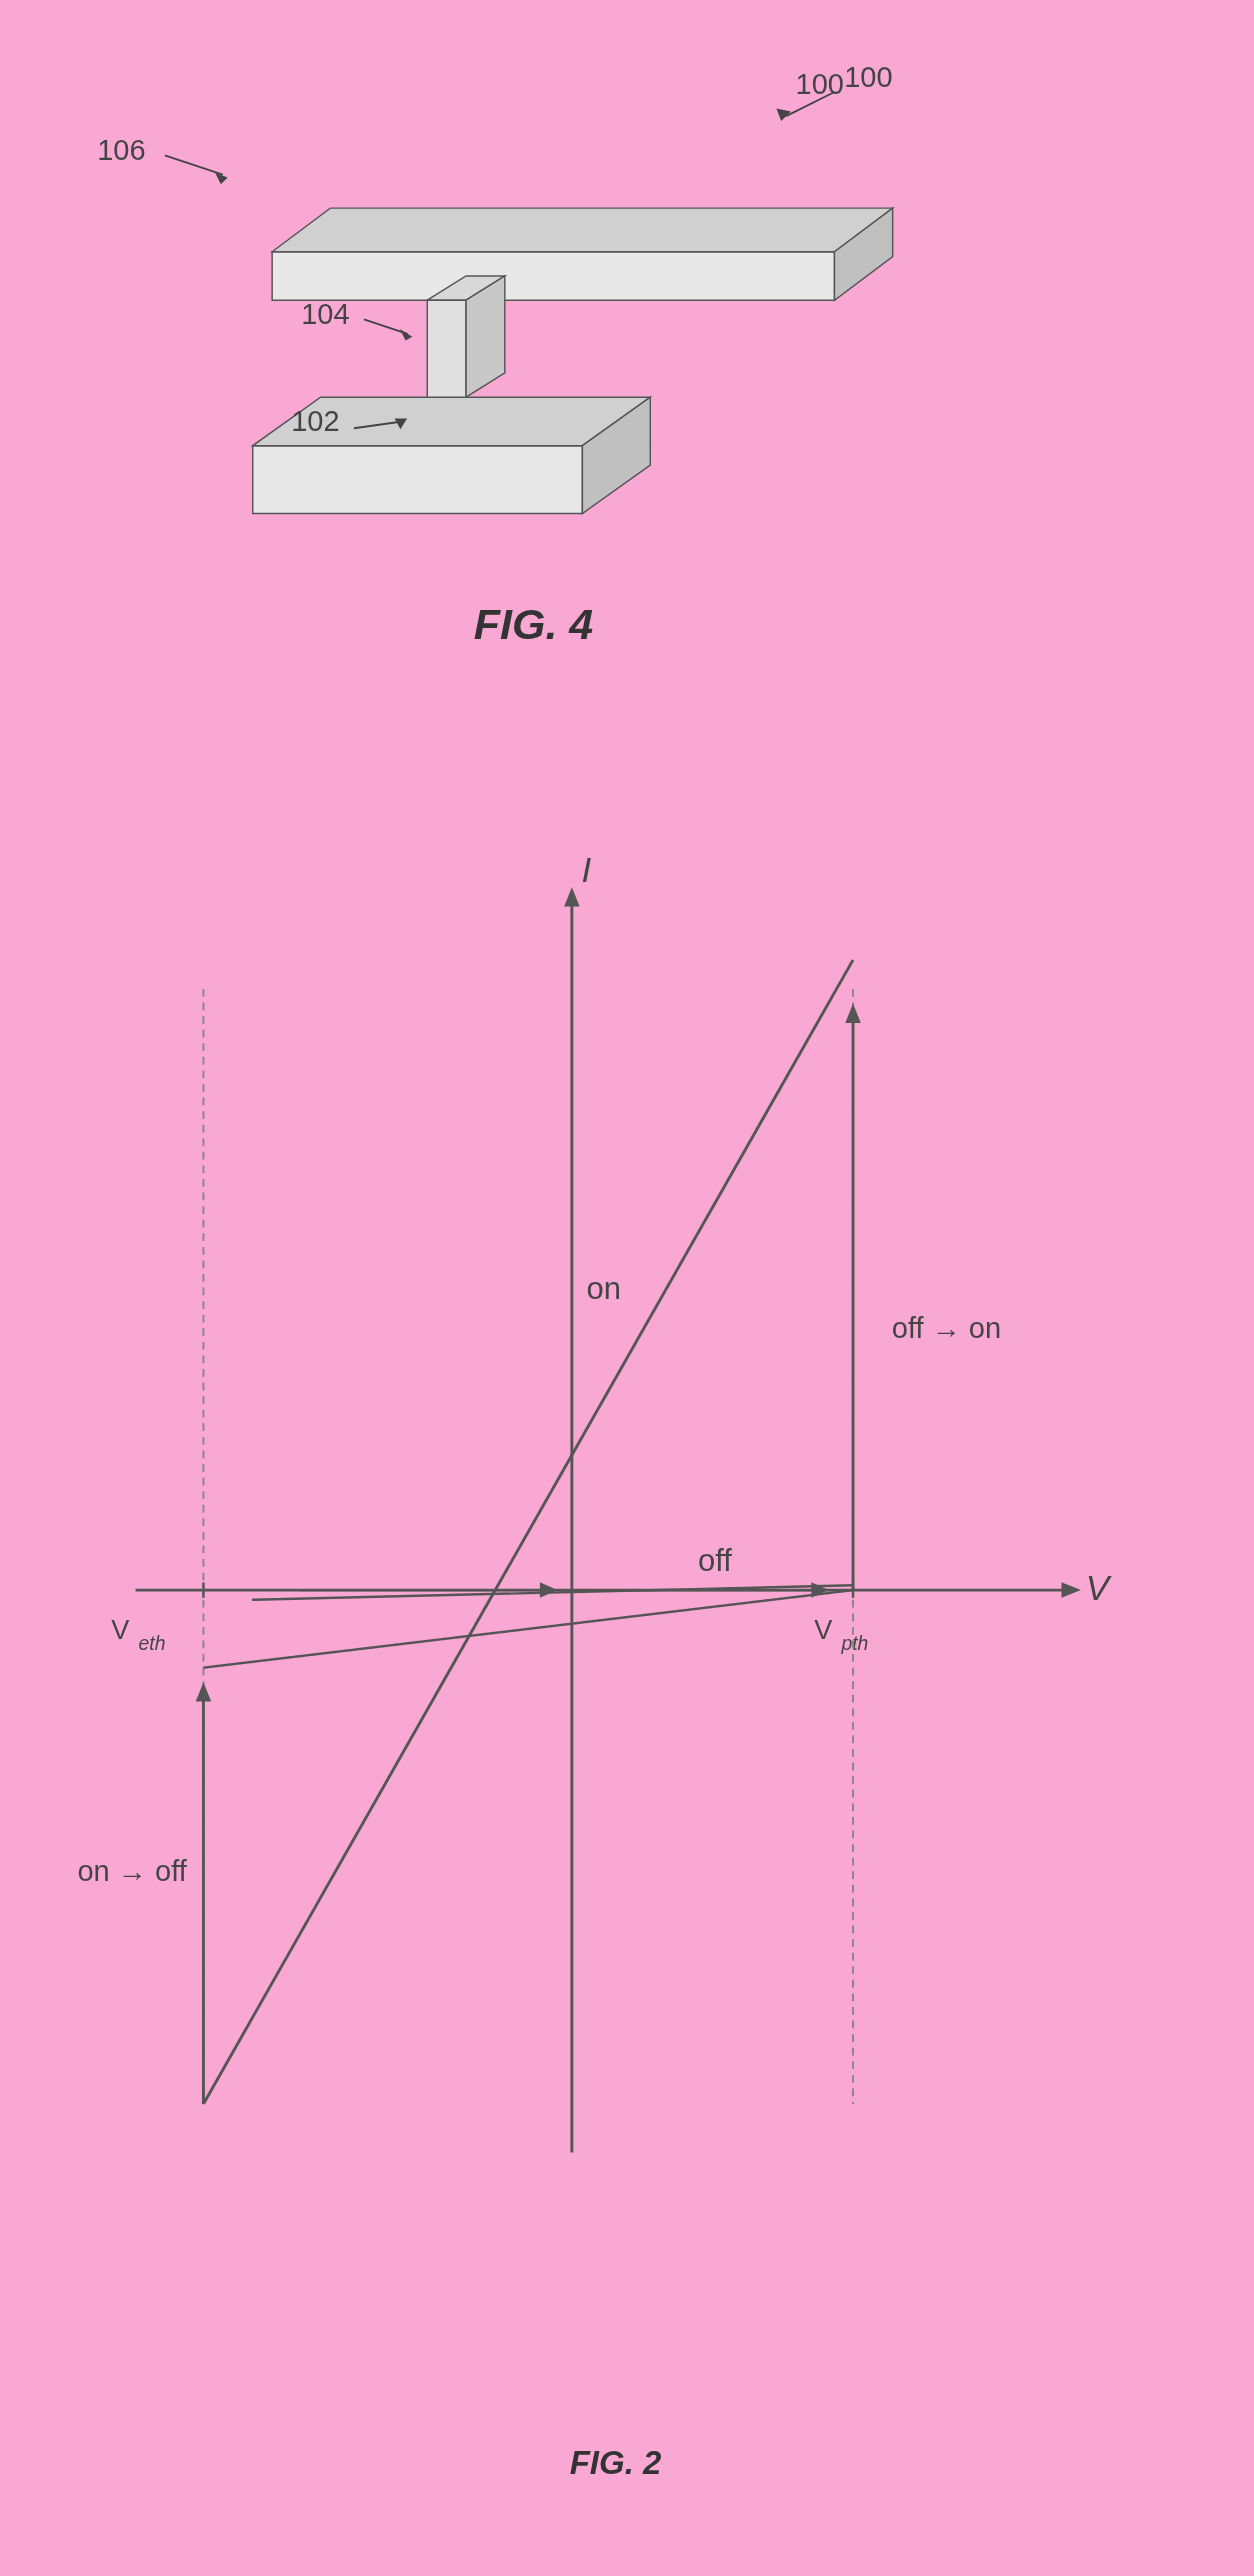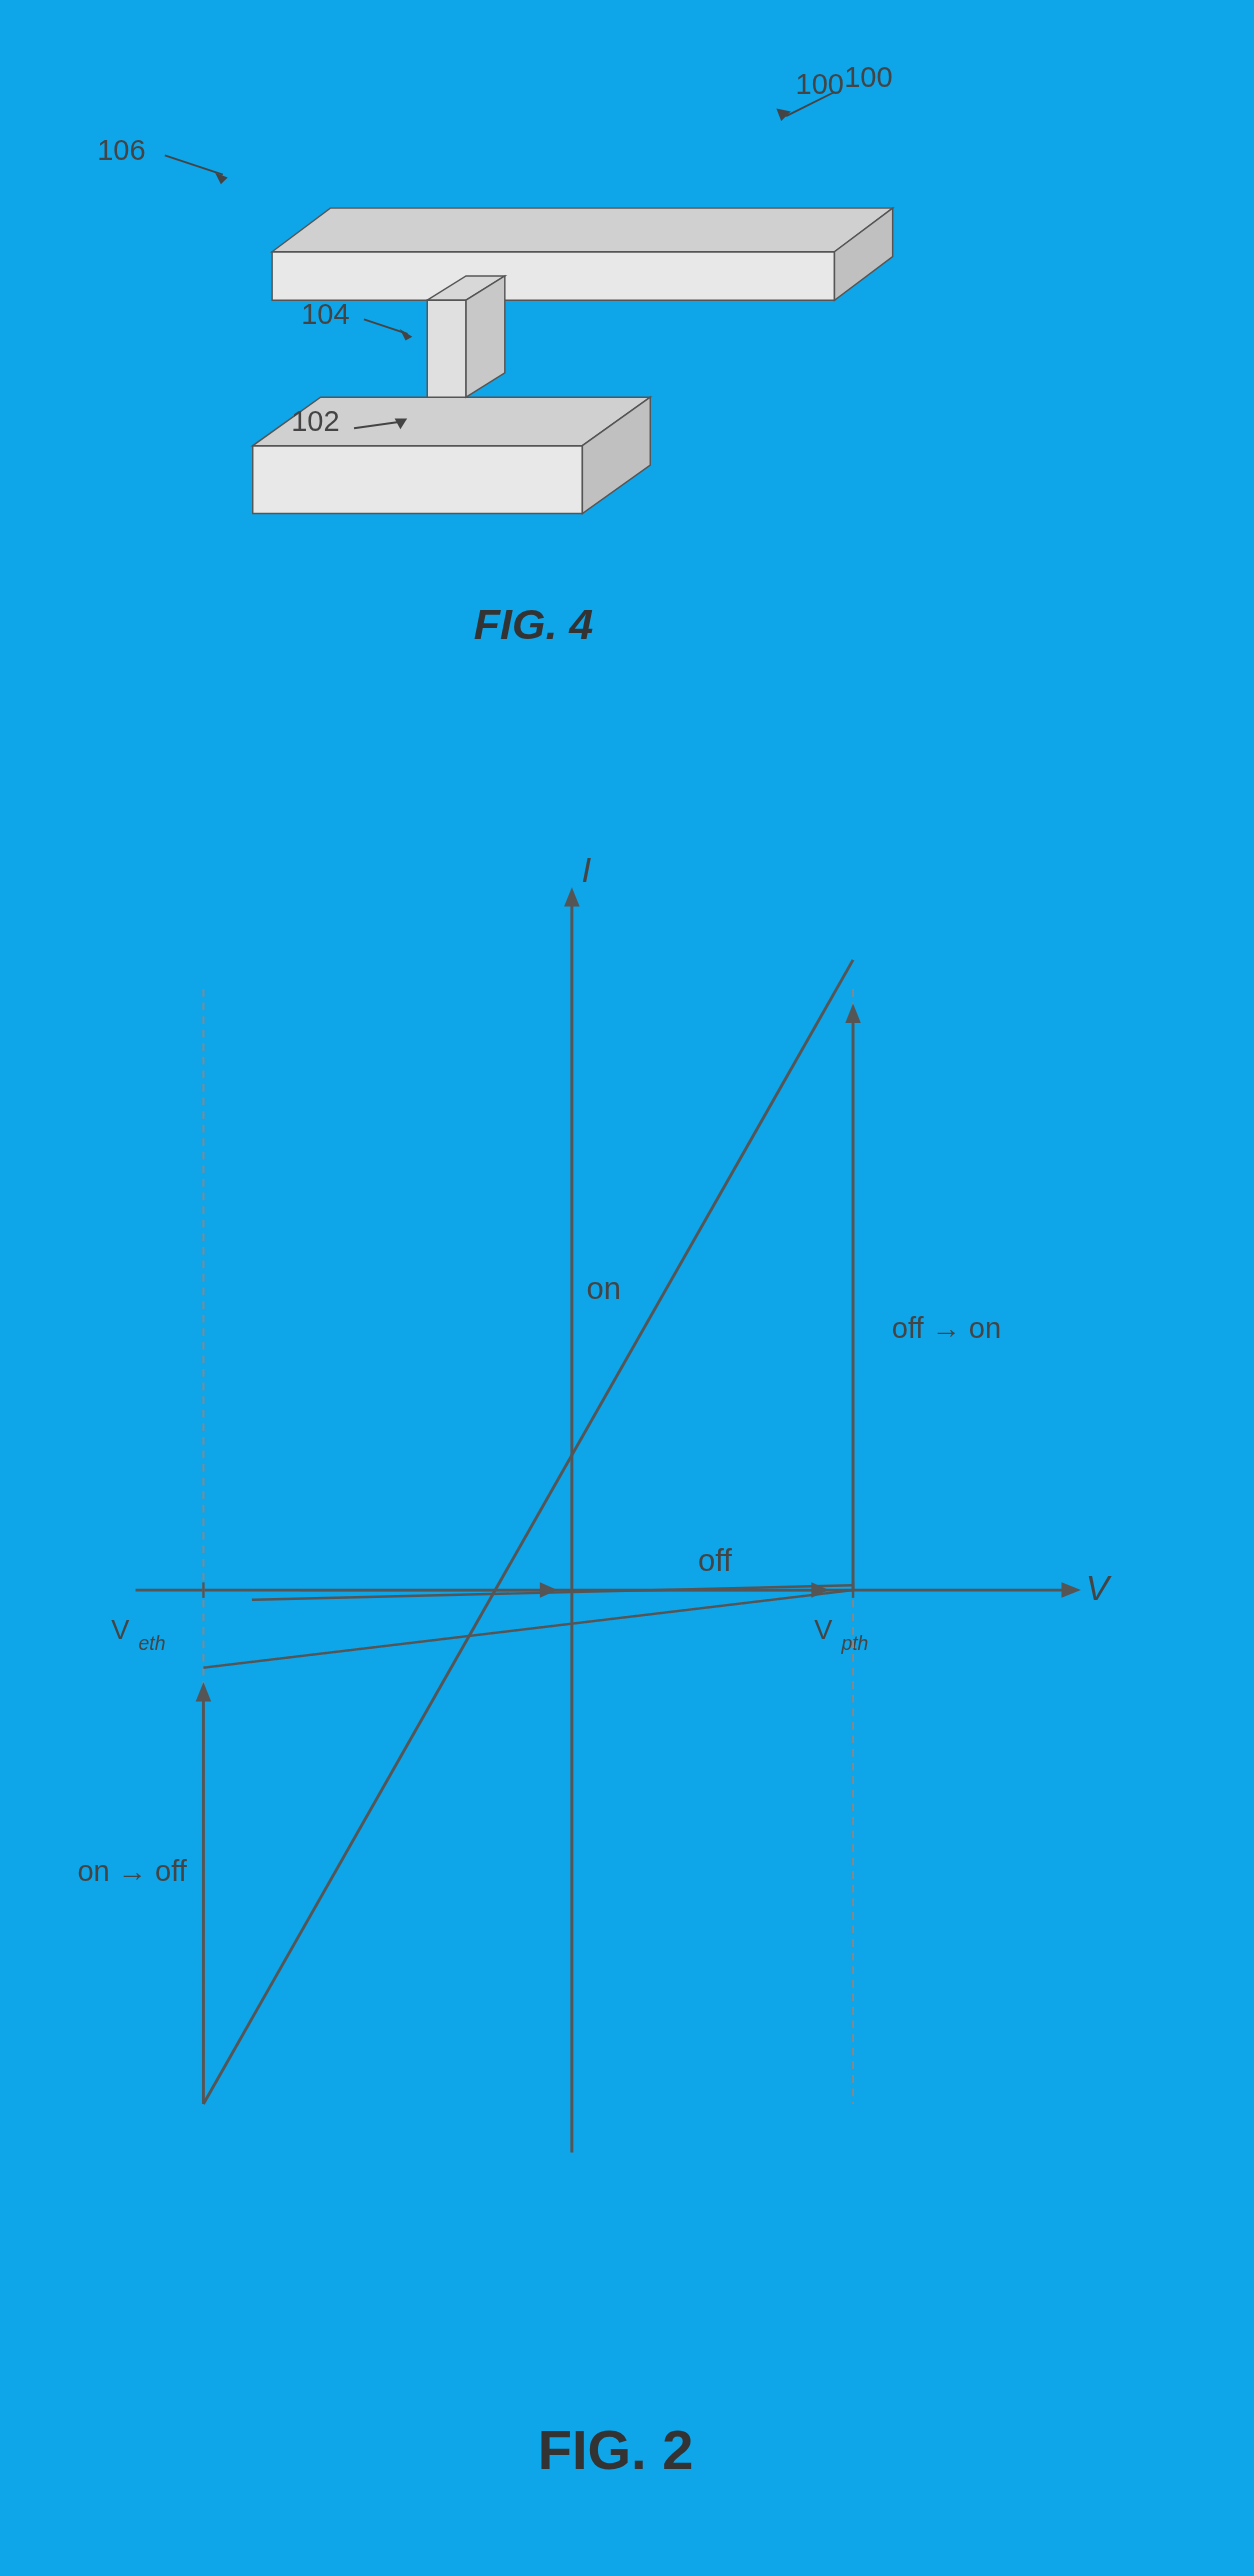--- a/index.html
+++ b/index.html
@@ -6,21 +6,21 @@
     body {
       background: #ffffff;
       width: 1255px;
       min-height: 2576px;
       font-family: Arial, sans-serif;
       position: relative;
     }
     .page {
       width: 1255px;
       min-height: 2576px;
-      background: #0ea5e9;
+      background: #f9a8d4;
       position: relative;
     }
     
     .fig1-container {
       position: absolute;
       top: 58px;
       left: 97px;
       width: 873px;
       height: 601px;
     }
@@ -148,17 +148,17 @@
 
       <text x="860" y="560" font-size="30" fill="#444" font-family="Arial">off → on</text>
 
       <line x1="150" y1="812" x2="150" y2="828" stroke="#555" stroke-width="2.5"></line>
 
       <line x1="820" y1="812" x2="820" y2="828" stroke="#555" stroke-width="2.5"></line>
 
     </svg>
 
     
-    <div style="position:absolute;bottom:9.7px;left:50%;transform:translateX(-50%);font-size:56px;font-weight:bold;color:#333;text-align:right;">FIG. 2</div>
+    <div style="position:absolute;bottom:9.7px;left:50%;transform:translateX(-50%);font-size:33px;font-style:italic;font-weight:bold;color:#333;text-align:right;">FIG. 2</div>
   </div>
 
 </div>
 
 
 </body></html>

